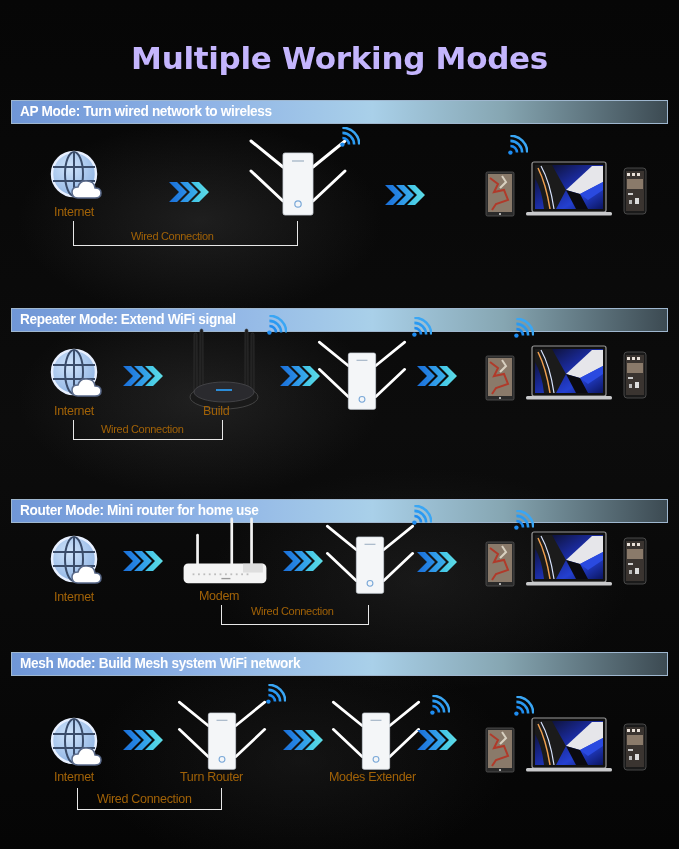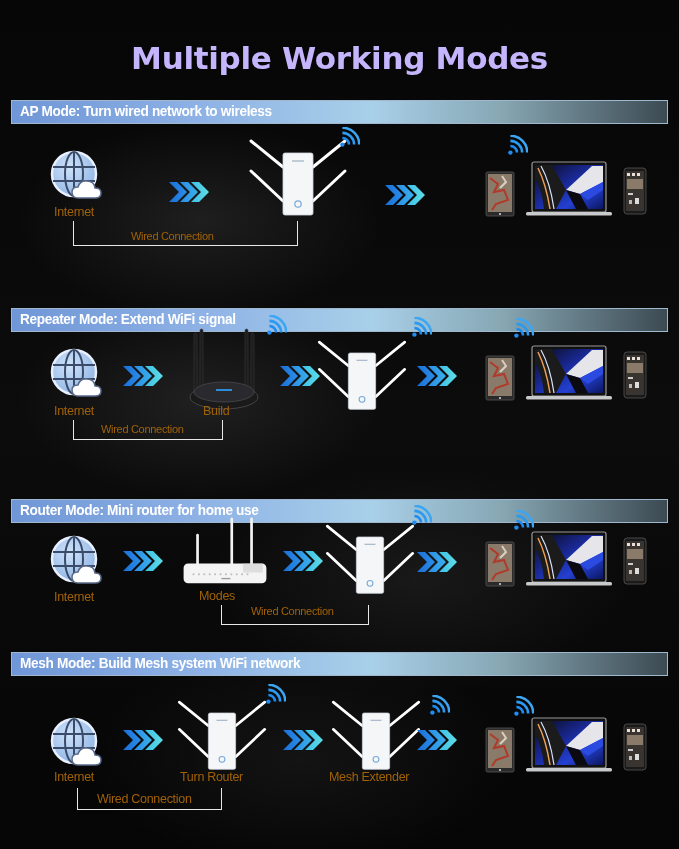--- a/index.html
+++ b/index.html
@@ -261,21 +261,21 @@
     </svg>
   <div class="lbl" style="left:54px;top:590px;">Internet</div>
 
   <svg class="abs" style="left:122px;top:549px;" width="42" height="24">
       <use href="#chevrons"></use>
     </svg>
 
   <svg class="abs" style="left:180px;top:514px;" width="90" height="72">
       <use href="#modem"></use>
     </svg>
-  <div class="lbl" style="left:199px;top:589px;">Modes</div>
+  <div class="lbl" style="left:199px;top:589px;">Modem</div>
 
   <svg class="abs" style="left:282px;top:549px;" width="42" height="24">
       <use href="#chevrons"></use>
     </svg>
 
   <svg class="abs" style="left:320px;top:517px;" width="100" height="100">
       <use href="#extender"></use>
     </svg>
   <svg class="abs" style="left:410px;top:505px;" width="22" height="22">
       <use href="#wifi"></use>
@@ -318,21 +318,21 @@
       <use href="#wifi"></use>
     </svg>
 
   <svg class="abs" style="left:282px;top:728px;" width="42" height="24">
       <use href="#chevrons"></use>
     </svg>
 
   <svg class="abs" style="left:326px;top:693px;" width="100" height="100">
       <use href="#extender"></use>
     </svg>
-  <div class="lbl" style="left:329px;top:770px;">Mesh Extender</div>
+  <div class="lbl" style="left:329px;top:770px;">Modes Extender</div>
   <svg class="abs" style="left:428px;top:695px;" width="22" height="22">
       <use href="#wifi"></use>
     </svg>
 
   <svg class="abs" style="left:416px;top:728px;" width="42" height="24">
       <use href="#chevrons"></use>
     </svg>
 
   <svg class="abs" style="left:512px;top:696px;" width="22" height="22">
       <use href="#wifi"></use>

